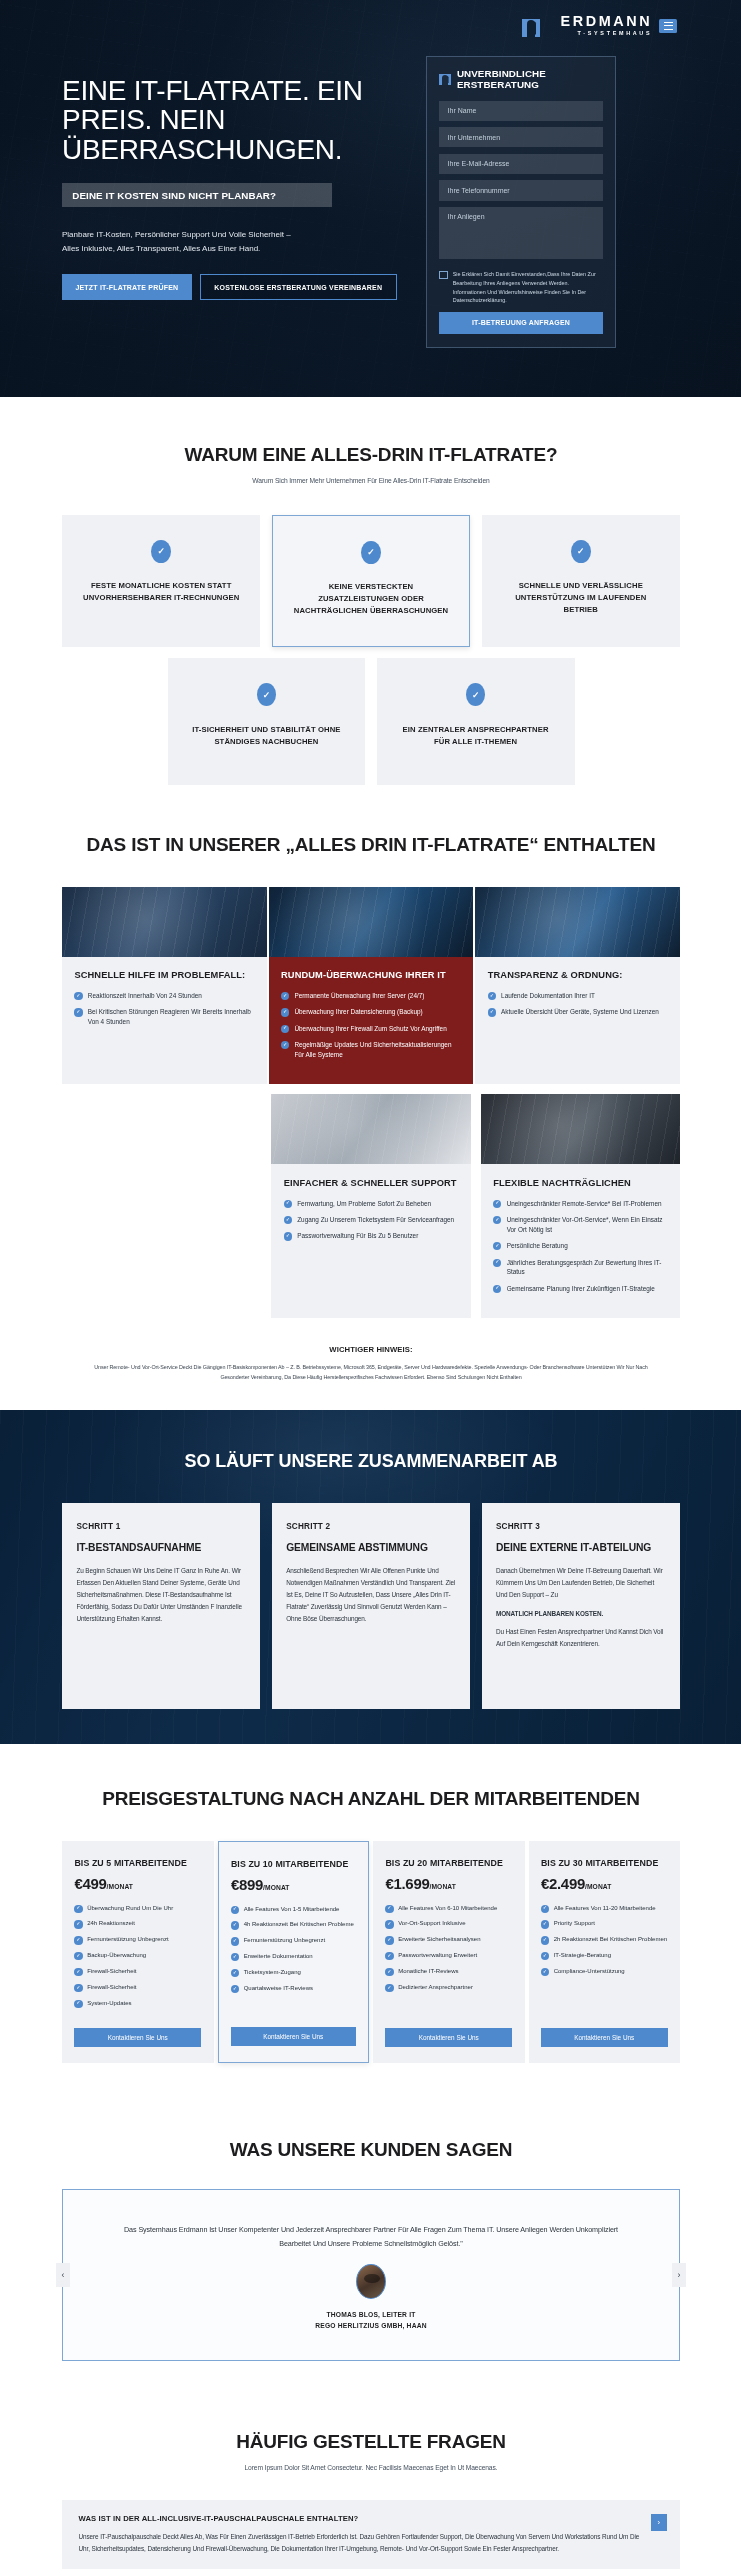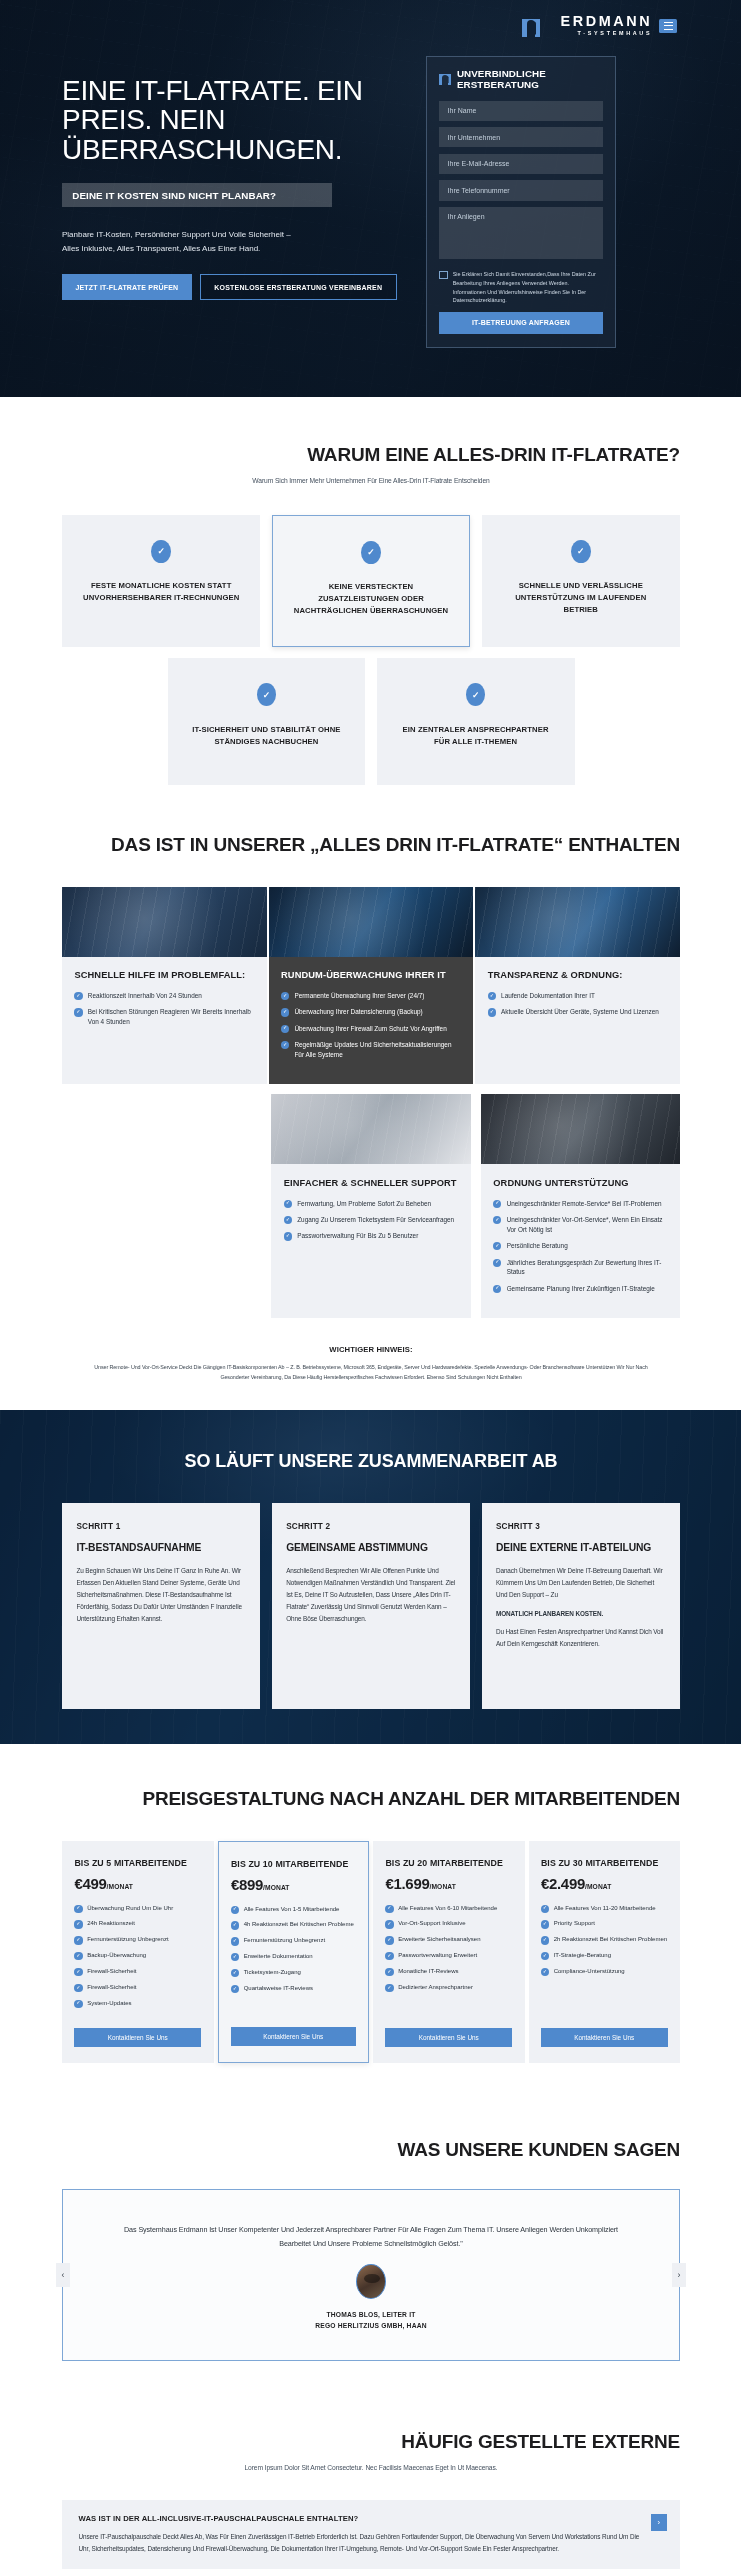--- a/index.html
+++ b/index.html
@@ -44,35 +44,35 @@
   .form-title h3{font-size:9.8px;font-weight:700;color:#fff;letter-spacing:0.1px}
   .fld{width:100%;background:rgba(255,255,255,.13);border:none;padding:6.7px 8.2px;color:#dfe7ef;font-size:7px;margin-bottom:6.2px;font-family:inherit}
   .fld::placeholder{color:#c3cfdb}
   textarea.fld{height:52px;resize:none}
   .consent{display:flex;gap:5.2px;margin:3.1px 0 7.2px}
   .consent .cb{width:8.2px;height:8.2px;border:0.5px solid #7fa6cf;flex:none;margin-top:1px;background:transparent;cursor:pointer}
   .consent p{font-size:5.4px;line-height:1.62;color:#cfdae6}
   .form-submit{width:100%;background:#4f89cd;color:#fff;border:none;padding:7.2px;font-size:7px;font-weight:700;letter-spacing:0.2px;cursor:pointer;font-family:inherit}
   
   .sec{width:618px;margin:0 auto}
-  h2.sec-h{text-align:right;font-size:19px;line-height:1.18;font-weight:700;letter-spacing:-0.2px}
+  h2.sec-h{text-align:center;font-size:19px;line-height:1.18;font-weight:700;letter-spacing:-0.2px}
   .sec-sub{text-align:center;font-size:6.7px;color:#44505e;margin-top:10.3px}
   
   .why{padding:47px 0 49px}
   .why-grid{display:grid;grid-template-columns:repeat(3,1fr);gap:11.3px;margin-top:31px}
   .why-card{background:#eff1f5;padding:25px 17.5px 29px;text-align:center;min-height:127px}
   .why-card.hl{border:0.5px solid #7ea7d6;background:#f3f5f8;box-shadow:0 1.5px 5.2px rgba(0,0,0,.10)}
   .chk{width:19.6px;height:23px;border-radius:50%;background:#4f89cd;margin:0 auto 17.5px;display:flex;align-items:center;justify-content:center;color:#fff;font-size:8.8px;font-weight:700}
   .why-card p{font-size:7.7px;line-height:1.55;font-weight:700;letter-spacing:0.1px}
   .why-grid2{display:grid;grid-template-columns:repeat(2,1fr);gap:11.3px;width:407px;margin:11.3px auto 0}
   
   .feat{padding:0 0 28px}
   .feat-grid{display:grid;grid-template-columns:repeat(3,1fr);gap:2px;margin-top:30px}
   .feat-card{background:#eff1f5;overflow:hidden}
-  .feat-card.dark{background:#404040}
+  .feat-card.dark{background:#7f1d1d}
   .feat-card.dark h4,.feat-card.dark li{color:#fff}
   .ph{height:70px;position:relative;overflow:hidden}
   .ph.a{background:linear-gradient(125deg,#1d2f46,#2d4a6c 45%,#16283d)}
   .ph.b{background:linear-gradient(125deg,#0f2136,#1e4f7d 50%,#0c1a2a)}
   .ph.c{background:linear-gradient(125deg,#14283e,#2b5f91 55%,#0e1d2e)}
   .ph.d{background:linear-gradient(125deg,#c9ccd2,#9aa3ad 48%,#e4e6ea)}
   .ph.e{background:linear-gradient(125deg,#2b2f36,#4c555f 50%,#1f242b)}
   .ph:after{content:"";position:absolute;inset:0;
     background:repeating-linear-gradient(100deg,rgba(255,255,255,.07) 0 1px,transparent 1px 13.4px),
                radial-gradient(circle at 40% 45%,rgba(255,255,255,.18),transparent 60%)}
@@ -292,21 +292,21 @@
           <li>
               <span class="dot">✓</span>
               <span>Passwortverwaltung Für Bis Zu 5 Benutzer</span>
             </li>
         </ul>
       </div>
     </div>
     <div class="feat-card">
       <div class="ph e"></div>
       <div class="feat-body">
-        <h4>ORDNUNG UNTERSTÜTZUNG</h4>
+        <h4>FLEXIBLE NACHTRÄGLICHEN</h4>
         <ul>
           <li>
               <span class="dot">✓</span>
               <span>Uneingeschränkter Remote-Service* Bei IT-Problemen</span>
             </li>
           <li>
               <span class="dot">✓</span>
               <span>Uneingeschränkter Vor-Ort-Service*, Wenn Ein Einsatz Vor Ort Nötig Ist</span>
             </li>
           <li>
@@ -496,21 +496,21 @@
     <button class="tnav l">‹</button>
     <blockquote class="cond">Das Systemhaus Erdmann Ist Unser Kompetenter Und Jederzeit Ansprechbarer Partner Für Alle Fragen Zum Thema IT. Unsere Anliegen Werden Unkompliziert Bearbeitet Und Unsere Probleme Schnellstmöglich Gelöst."</blockquote>
     <div class="avatar"></div>
     <div class="tname cond">THOMAS BLOS, LEITER IT</div>
     <div class="tname cond">REGO HERLITZIUS GMBH, HAAN</div>
     <button class="tnav r">›</button>
   </div>
 </section>
 
 <section class="sec faq">
-  <h2 class="sec-h cond">HÄUFIG GESTELLTE EXTERNE</h2>
+  <h2 class="sec-h cond">HÄUFIG GESTELLTE FRAGEN</h2>
   <p class="sec-sub cond">Lorem Ipsum Dolor Sit Amet Consectetur. Nec Facilisis Maecenas Eget In Ut Maecenas.</p>
   <div class="faq-list">
     <div class="faq-item">
       <div class="faq-main">
         <div class="faq-q cond">WAS IST IN DER ALL-INCLUSIVE-IT-PAUSCHALPAUSCHALE ENTHALTEN?</div>
         <div class="faq-a cond">Unsere IT-Pauschalpauschale Deckt Alles Ab, Was Für Einen Zuverlässigen IT-Betrieb Erforderlich Ist. Dazu Gehören Fortlaufender Support, Die Überwachung Von Servern Und Workstations Rund Um Die Uhr, Sicherheitsupdates, Datensicherung Und Firewall-Überwachung, Die Dokumentation Ihrer IT-Umgebung, Remote- Und Vor-Ort-Support Sowie Ein Fester Ansprechpartner.</div>
       </div>
       <button class="faq-btn">›</button>
     </div>
 

